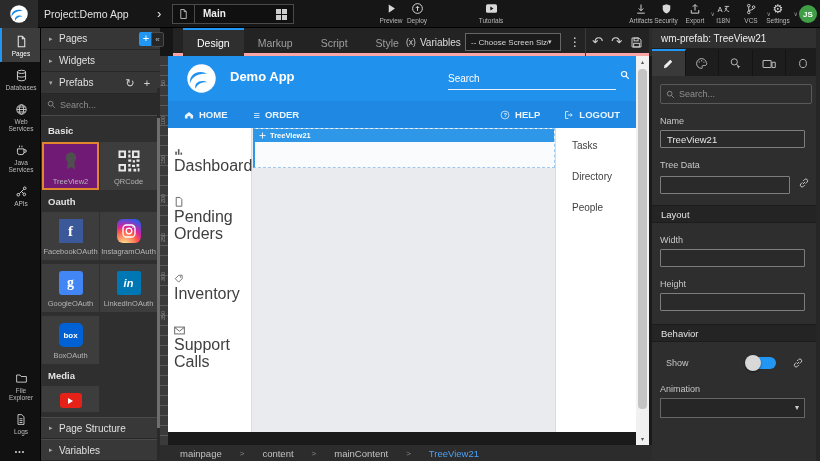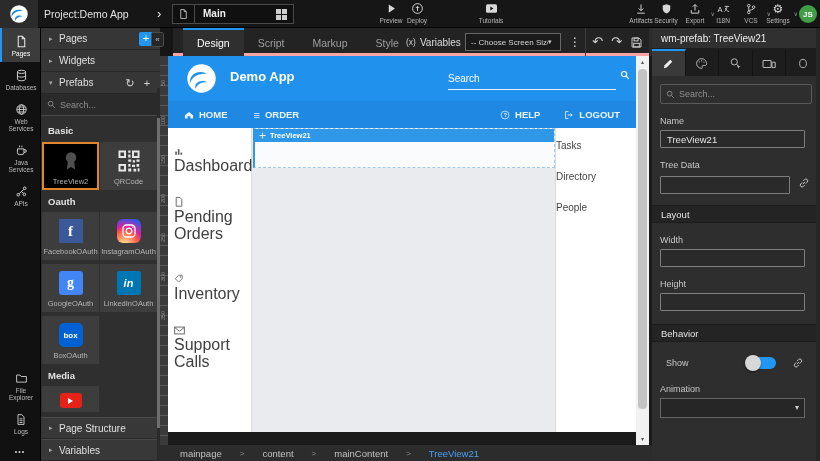--- a/index.html
+++ b/index.html
@@ -63,21 +63,21 @@
   .exp-search { height:22px; background:#2a2a2a; border-bottom:1px solid #4a4a4a; display:flex; align-items:center; padding:0 6px; gap:4px; }
   .exp-search input { flex:1; min-width:0; background:transparent; border:none; outline:none; color:#bbb; font-size:9px; font-family:inherit; }
   .exp-search input::placeholder { color:#8d8d8d; }
   .group-hdr { height:26px; font-size:9.5px; font-weight:bold; color:#e3e3e3; padding:9px 0 0 7px; }
   .group-hdr.small { height:22px; padding-top:6px; }
   .tiles { display:grid; grid-template-columns:57px 57px; grid-auto-rows:48px; gap:4px 1px; padding-left:1px; }
   .tiles.tight { gap:0 1px; }
   .tile { position:relative; background:#3d3d3d; display:flex; flex-direction:column; align-items:center; justify-content:flex-start; padding-top:6px; cursor:pointer; overflow:hidden; }
   .tile .t-ic { height:26px; display:flex; align-items:center; justify-content:center; }
   .tile .t-lb { position:absolute; bottom:4px; left:0; right:0; text-align:center; font-size:7.5px; color:#b5b5b5; white-space:nowrap; overflow:hidden; }
-  .tile.selected { outline:2px solid #e0872e; outline-offset:-2px; background:#000000; }
+  .tile.selected { outline:2px solid #e0872e; outline-offset:-2px; background:#701a75; }
   .badge { display:flex; align-items:center; justify-content:center; font-weight:bold; color:#fff; }
   .badge.fb { width:24px; height:24px; background:#3b5998; font-size:15px; font-family:"Liberation Serif",serif; }
   .badge.gg { width:24px; height:24px; background:#4285f4; border-radius:3px; font-size:14px; font-family:"Liberation Serif",serif; }
   .badge.li { width:24px; height:24px; background:#0077b5; border-radius:2px; font-size:11px; font-style:italic; }
   .badge.bx { width:24px; height:24px; background:#0061d5; border-radius:5px; font-size:8px; }
   .ig { width:24px; height:24px; border-radius:6px; background:radial-gradient(circle at 30% 110%, #fdf497 0%, #fd5949 45%, #d6249f 60%, #285AEB 90%); display:flex; align-items:center; justify-content:center; }
   .media-clip { height:26px; overflow:hidden; padding-left:1px; }
   .yt-tile { width:57px; height:48px; background:#3d3d3d; display:flex; justify-content:center; padding-top:7px; }
   .yt { width:22px; height:15px; background:#e62117; border-radius:3px; display:flex; align-items:center; justify-content:center; }
   .yt i { width:0; height:0; border-left:5px solid #fff; border-top:3.5px solid transparent; border-bottom:3.5px solid transparent; }
@@ -103,21 +103,21 @@
   .nav-item .ni { color:#eaf4fe; display:flex; align-items:center; }
   .page-body { position:absolute; left:0; top:72px; width:468px; height:304px; }
   .page-sidebar { position:absolute; left:0; top:0; width:84px; height:304px; background:#fff; border-right:1px solid #dcdcdc; padding-top:12px; }
   .pmenu-item { padding:0 4px 0 6px; margin-bottom:17px; font-size:16px; line-height:17px; color:#3f3f3f; cursor:pointer; }
   .pmenu-item .pmi { display:inline-block; vertical-align:-2px; margin-right:7px; color:#5a5a5a; }
   .page-center { position:absolute; left:85px; top:0; width:302px; height:304px; background:#e9ebee; }
   .widget { position:absolute; left:0; top:0; width:302px; height:40px; border:1px dashed #9ec9ef; border-left:2px solid #2f97e8; background:#f9fbfd; cursor:move; }
   .widget-bar { height:13px; background:#2f97e8; display:flex; align-items:center; gap:4px; padding-left:4px; }
   .widget-bar .wi { color:#fff; display:flex; }
   .widget-bar .wl { font-size:7.5px; font-weight:bold; color:#fff; }
-  .page-rightbar { position:absolute; left:387px; top:0; width:93px; height:304px; background:#fff; border-left:1px solid #dcdcdc; padding:12px 0 0 0; }
+  .page-rightbar { position:absolute; left:387px; top:0; width:93px; height:304px; background:#fff; border-left:1px solid #dcdcdc; padding:12px 0 0 16px; }
   .plist-item { font-size:10px; color:#3f3f3f; margin-bottom:20px; cursor:pointer; }
   .vscroll { position:absolute; left:476px; top:0; width:13px; height:389px; background:#f1f1f1; }
   .vscroll .sa { position:absolute; left:0; width:13px; height:12px; font-size:6px; color:#555; text-align:center; line-height:12px; cursor:pointer; }
   .vscroll .th { position:absolute; left:2px; top:13px; width:9px; height:340px; background:#c4c4c4; border-radius:4px; cursor:pointer; }
   .gutter { position:absolute; left:489px; top:0; width:3px; height:389px; background:#1a1a1a; }
 
   
   .breadcrumb { position:absolute; left:160px; top:445px; width:492px; height:16px; background:#2c2c2c; display:flex; align-items:center; gap:18px; padding-left:20px; font-size:9.5px; }
   .bc-item { color:#c2c2c2; cursor:pointer; }
   .bc-sep { color:#8a8a8a; font-size:8px; }
@@ -256,22 +256,22 @@
       <span class="ic" style="font-size:12px;">⚙</span>
       <span class="lb">Settings</span>
       <span class="mini-caret">∨</span>
     </div>
     <div class="avatar">JS</div>
   </div>
 
   <div class="tabbar">
     <div class="tabs">
       <div class="tab active">Design</div>
+      <div class="tab">Markup</div>
       <div class="tab">Script</div>
-      <div class="tab">Markup</div>
       <div class="tab">Style</div>
     </div>
     <div class="vars-ctl">
       <span class="vx">(x)</span>
       <span class="vl">Variables</span>
       <span class="vc">∨</span>
     </div>
     <div class="screen-select">
       <span class="sv">-- Choose Screen Size --</span>
       <span class="sc">▾</span>

